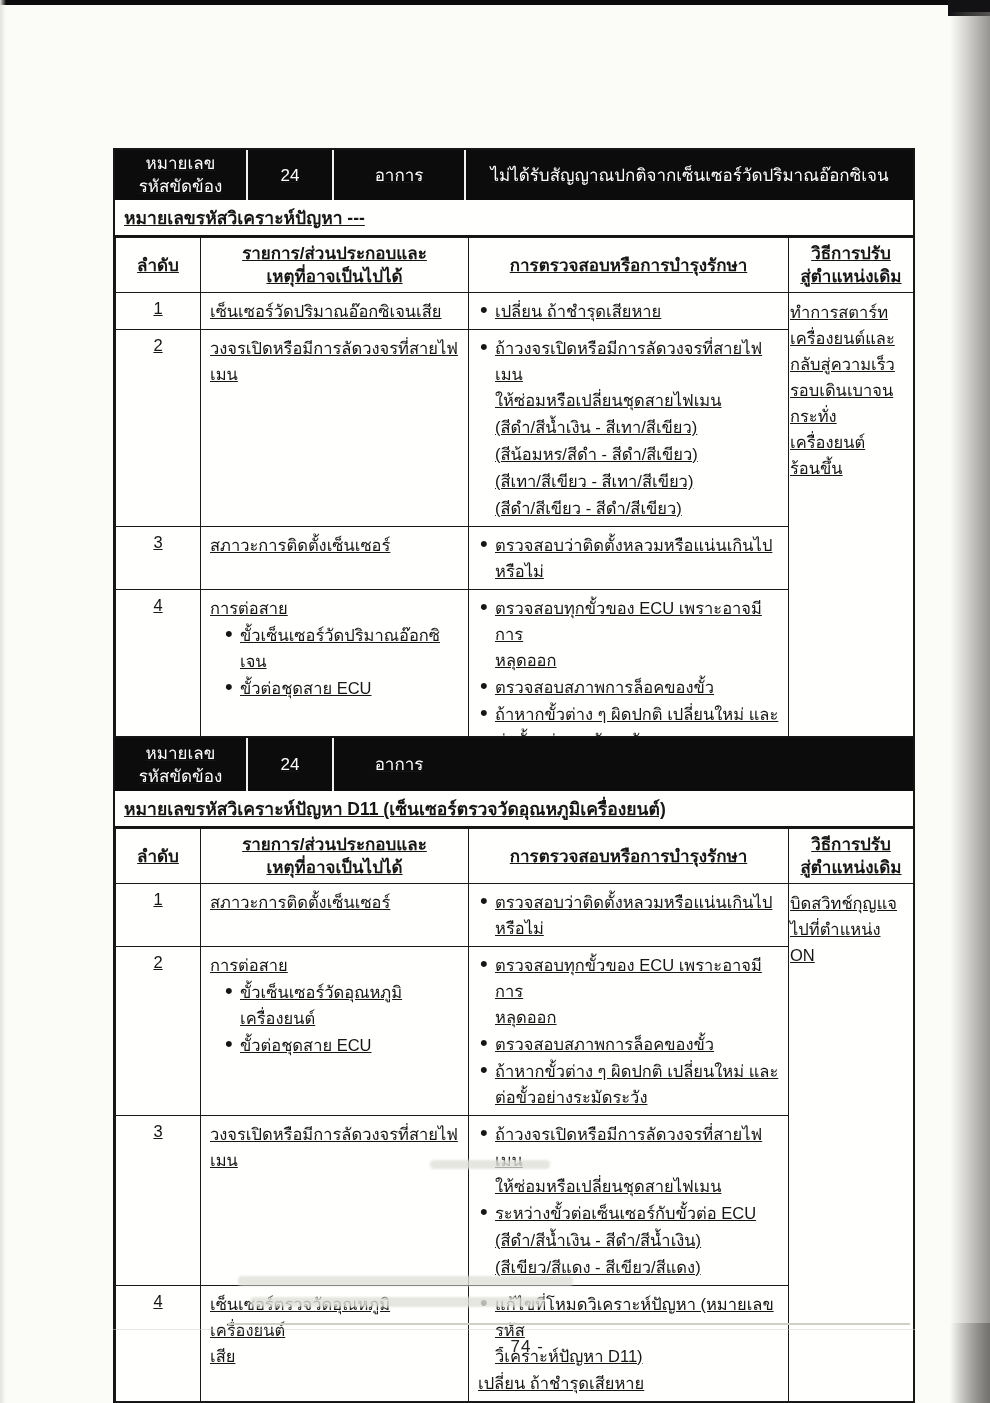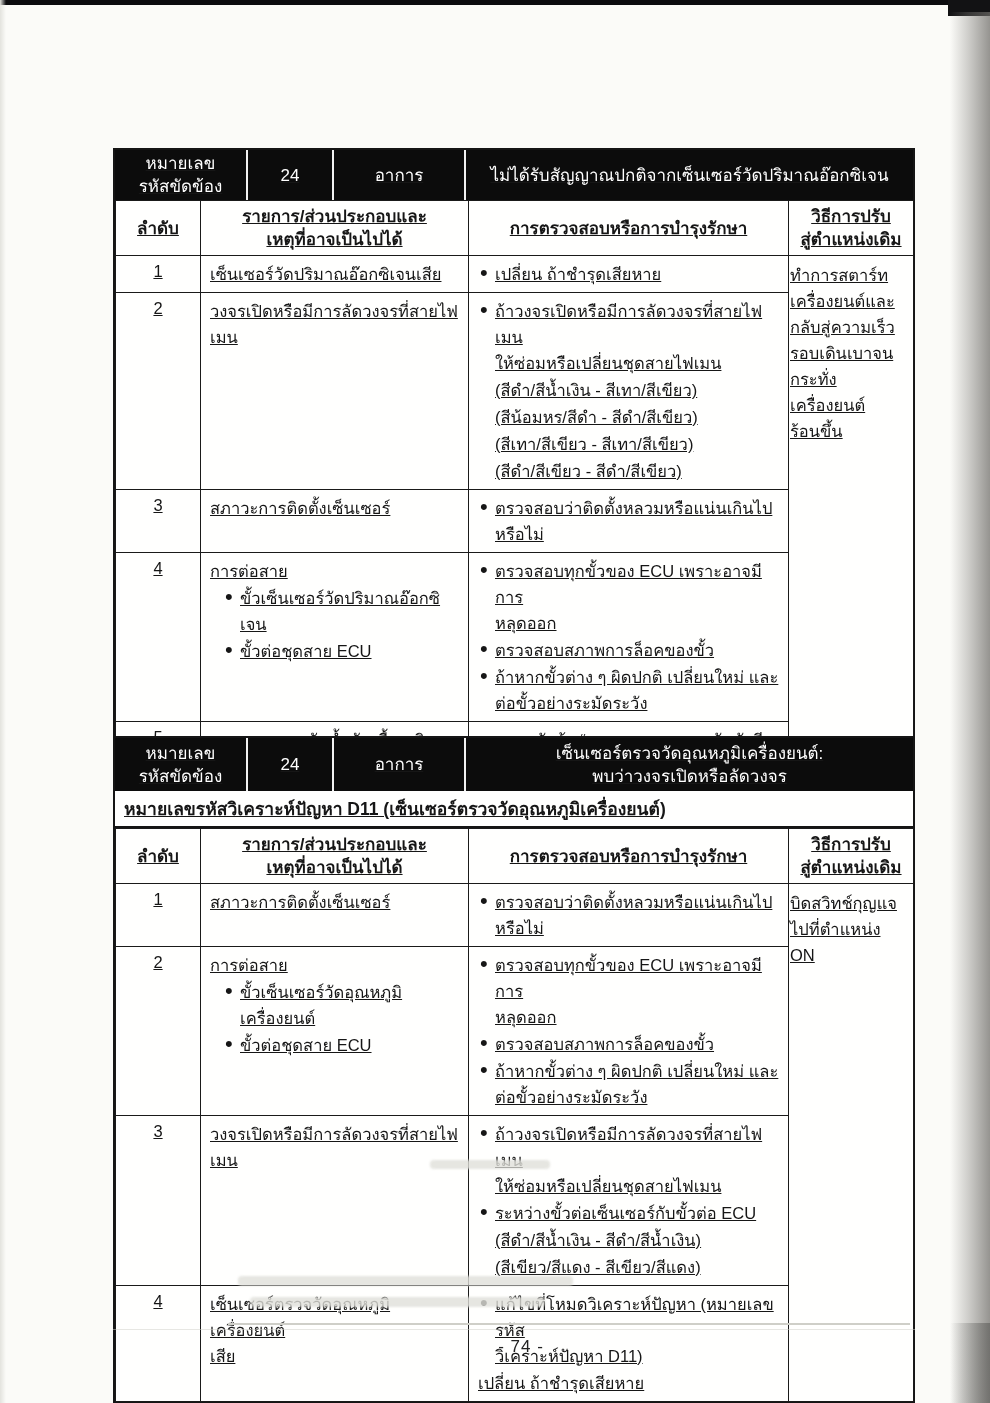--- a/index.html
+++ b/index.html
@@ -97,20 +97,21 @@
 <div class="left-edge"></div>
 
 <div class="fault-table" id="table1">
   <div class="black-header">
     <div class="bh-cell bh-code-label pre">หมายเลข
 รหัสขัดข้อง</div>
     <div class="bh-cell bh-code-value">24</div>
     <div class="bh-cell bh-symptom-label">อาการ</div>
     <div class="bh-cell bh-symptom-text pre">ไม่ได้รับสัญญาณปกติจากเซ็นเซอร์วัดปริมาณอ๊อกซิเจน</div>
   </div>
+  <div class="band">หมายเลขรหัสวิเคราะห์ปัญหา ---</div>
   <table class="body-grid">
     <colgroup>
         <col style="width:85px">
         <col style="width:268px">
         <col style="width:320px">
         <col style="width:125px">
       </colgroup>
     <tbody>
         <tr>
       <th class="pre">ลำดับ</th>
@@ -188,22 +189,20 @@
   </tbody>
     </table>
 </div>
 
 <div class="fault-table" id="table2">
   <div class="black-header">
     <div class="bh-cell bh-code-label pre">หมายเลข
 รหัสขัดข้อง</div>
     <div class="bh-cell bh-code-value">24</div>
     <div class="bh-cell bh-symptom-label">อาการ</div>
-    <div class="bh-cell bh-symptom-text pre">เซ็นเซอร์ตรวจวัดอุณหภูมิเครื่องยนต์:
-พบว่าวงจรเปิดหรือลัดวงจร</div>
   </div>
   <div class="band">หมายเลขรหัสวิเคราะห์ปัญหา D11 (เซ็นเซอร์ตรวจวัดอุณหภูมิเครื่องยนต์)</div>
   <table class="body-grid">
     <colgroup>
         <col style="width:85px">
         <col style="width:268px">
         <col style="width:320px">
         <col style="width:125px">
       </colgroup>
     <tbody>

